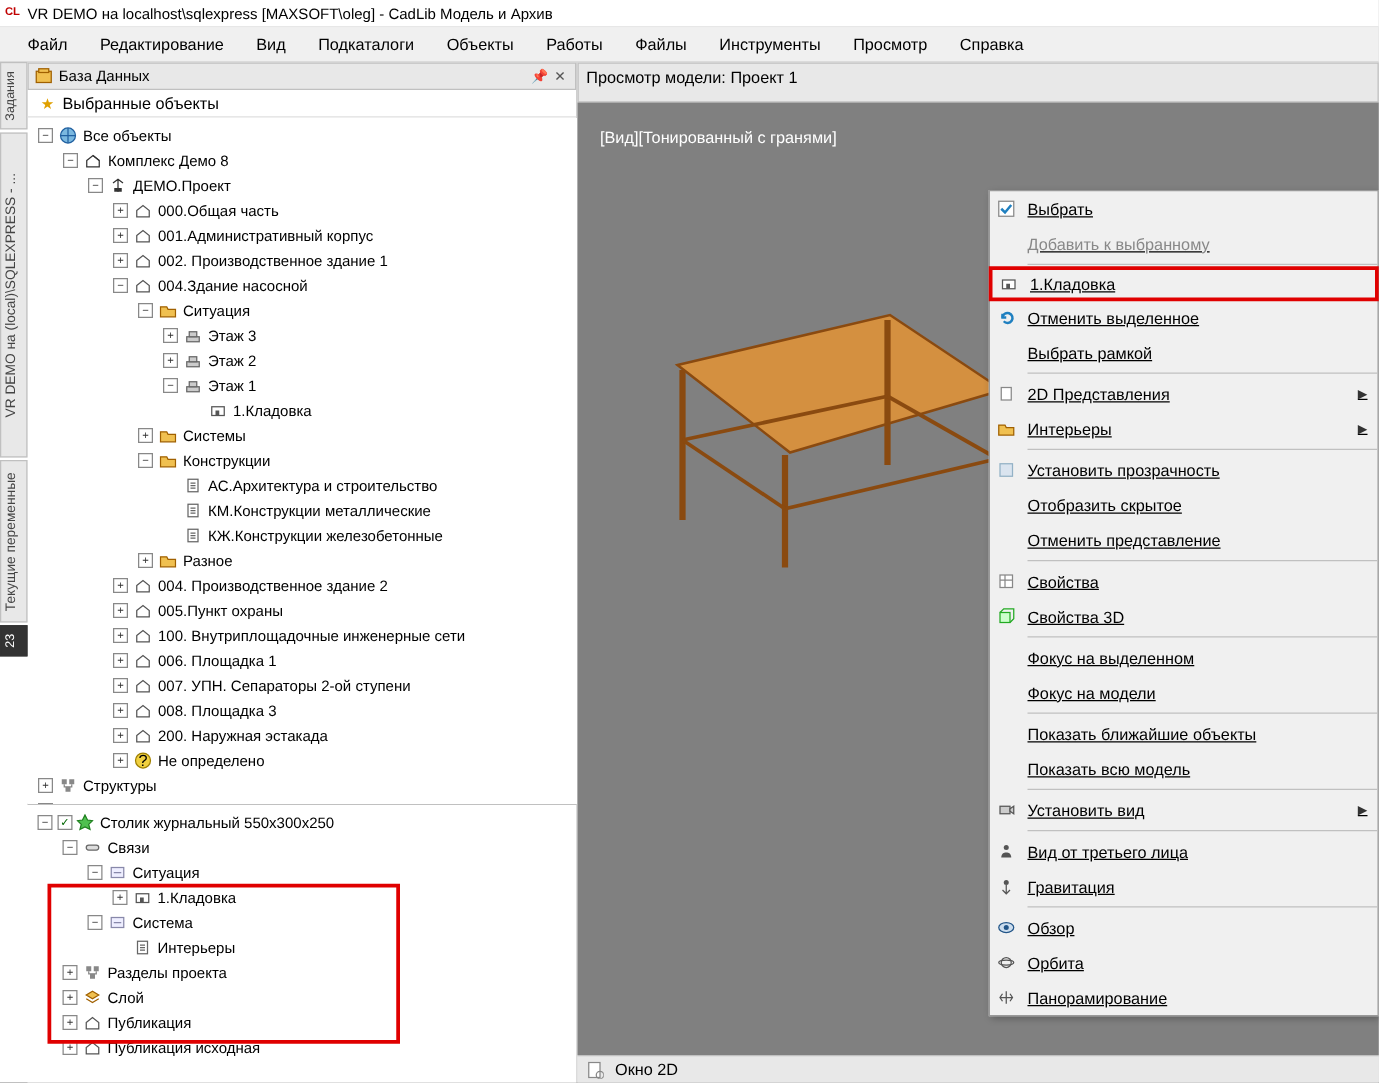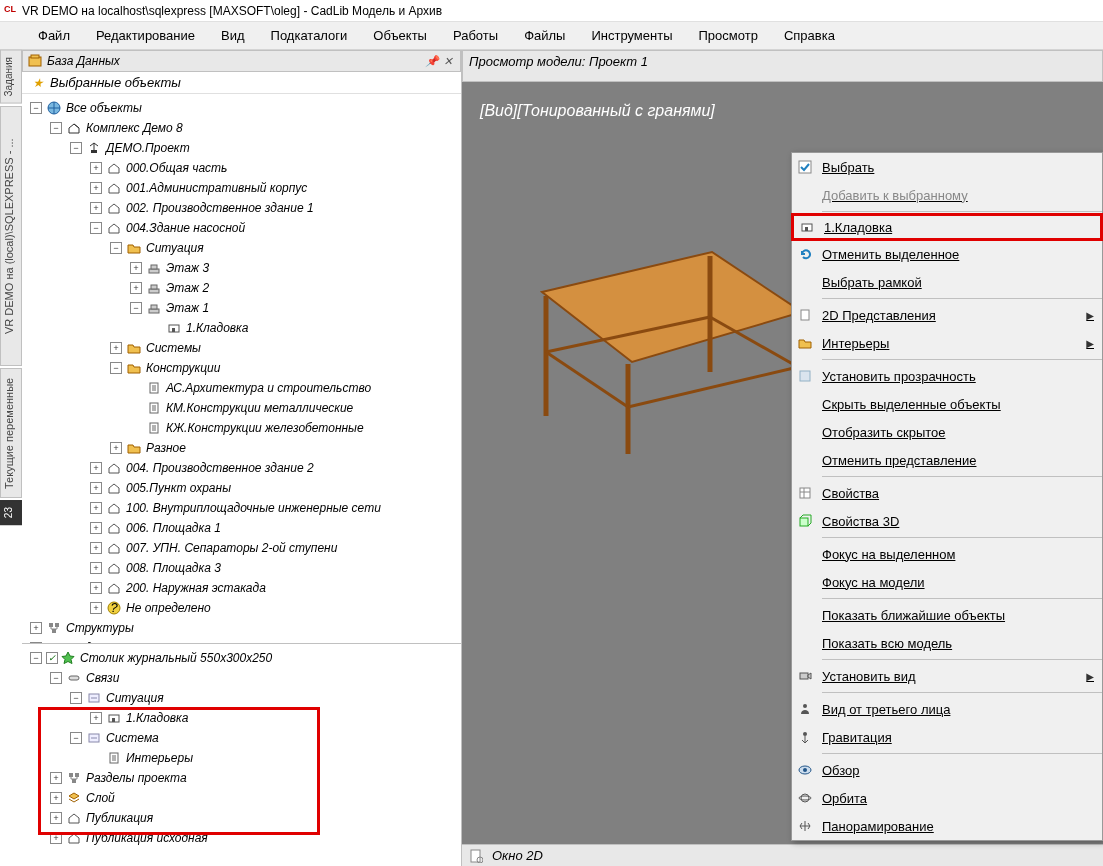--- a/index.html
+++ b/index.html
@@ -1,42 +1,42 @@
 <!DOCTYPE html>
 <html><head>
 <meta charset="utf-8">
 <style>
   * { box-sizing: border-box; margin: 0; padding: 0; font-family: "Segoe UI", Tahoma, sans-serif; font-size: 13px; }
   body { width: 1103px; height: 866px; overflow: hidden; background: #fff; color: #000; }
   .title-bar { height: 22px; background: #fff; display: flex; align-items: center; padding: 0 4px; border-bottom: 1px solid #e0e0e0; }
   .title-icon { width: 14px; height: 14px; margin-right: 4px; font-size: 9px; color: #c00000; font-weight: bold; }
   .title-text { font-size: 12px; color: #000; }
-  .menu-bar { height: 28px; background: #f0f0f0; display: flex; align-items: center; padding: 0 36px; gap: 22px; border-bottom: 1px solid #d4d4d4; }
+  .menu-bar { height: 28px; background: #f0f0f0; display: flex; align-items: center; padding: 0 20px; gap: 22px; border-bottom: 1px solid #d4d4d4; }
   .menu-item { color: #000; cursor: pointer; padding: 4px 2px; }
   .side-tabs { position: absolute; left: 0; top: 50px; width: 22px; display: flex; flex-direction: column; gap: 2px; }
   .side-tab { background: #e8e8e8; border: 1px solid #c0c0c0; padding: 6px 2px; writing-mode: vertical-rl; transform: rotate(180deg); font-size: 11px; color: #444; cursor: pointer; text-align: center; }
   .side-tab.small { font-size: 10px; }
-  .main-content { position: absolute; left: 22px; top: 50px; right: 0; bottom: 0; display: flex; font-style: italic; }
+  .main-content { position: absolute; left: 22px; top: 50px; right: 0; bottom: 0; display: flex; }
   .left-panel { width: 440px; display: flex; flex-direction: column; border-right: 1px solid #c0c0c0; }
   .panel-header { height: 22px; background: #e8e8e8; border: 1px solid #c0c0c0; display: flex; align-items: center; padding: 0 4px; }
   .panel-header .icon { width: 16px; height: 16px; margin-right: 4px; }
   .panel-header .title { flex: 1; font-size: 12px; }
   .panel-header .btn { width: 16px; height: 16px; cursor: pointer; display: flex; align-items: center; justify-content: center; font-size: 11px; color: #555; }
   .tree { flex: 1; overflow: auto; background: #fff; padding-top: 4px; }
   .tree-item { display: flex; align-items: center; height: 20px; white-space: nowrap; padding-right: 4px; }
   .tree-item .indent { display: inline-block; }
   .expander { width: 12px; height: 12px; border: 1px solid #888; display: inline-flex; align-items: center; justify-content: center; font-size: 9px; line-height: 1; color: #333; cursor: pointer; margin-right: 4px; background: #fff; }
   .expander.none { border: none; background: transparent; }
   .icon { display: inline-flex; width: 16px; height: 16px; margin-right: 4px; align-items: center; justify-content: center; font-size: 12px; }
   .node-label { font-size: 12px; }
   .red-outline { border: 3px solid #e00000; position: absolute; pointer-events: none; }
   .right-panel { flex: 1; display: flex; flex-direction: column; position: relative; }
   .viewer-header { height: 32px; background: #e8e8e8; border: 1px solid #c0c0c0; padding: 12px 6px; display: flex; align-items: flex-end; font-size: 12px; }
   .viewer { flex: 1; background: #808080; position: relative; }
-  .viewer-label { position: absolute; top: 20px; left: 18px; color: #fff; font-size: 16px; }
+  .viewer-label { position: absolute; top: 20px; left: 18px; color: #fff; font-size: 13px; }
   .table-svg { position: absolute; top: 120px; left: 40px; }
   .viewer-footer { height: 22px; background: #e8e8e8; border-top: 1px solid #c0c0c0; padding: 0 6px; display: flex; align-items: center; font-size: 12px; gap: 4px; }
   .context-menu { position: absolute; left: 791px; top: 152px; width: 312px; background: #f0f0f0; border: 1px solid #999; box-shadow: 2px 2px 6px rgba(0,0,0,0.3); text-decoration: underline; }
   .ctx-item { height: 28px; display: flex; align-items: center; padding: 0 8px 0 0; cursor: pointer; position: relative; }
   .ctx-icon-col { width: 30px; display: flex; align-items: center; justify-content: center; }
   .ctx-label { flex: 1; font-size: 13px; color: #000; }
   .ctx-label.disabled { color: #888; }
   .ctx-sep { height: 1px; background: #c0c0c0; margin: 2px 0 2px 30px; }
   .ctx-arrow { font-size: 10px; color: #333; }
   .ctx-highlight { border: 3px solid #e00000; margin: -1px; }
@@ -605,24 +605,20 @@
         <span class="icon">
           <svg width="14" height="14">
             <rect x="2" y="2" width="10" height="10" fill="#cde" stroke="#58a" opacity="0.6"></rect>
           </svg>
         </span>
       </span>
       <span class="ctx-label">Установить прозрачность</span>
     </div>
     <div class="ctx-item">
       <span class="ctx-icon-col"></span>
-      <span class="ctx-label">Скрыть выделенные объекты</span>
-    </div>
-    <div class="ctx-item">
-      <span class="ctx-icon-col"></span>
       <span class="ctx-label">Отобразить скрытое</span>
     </div>
     <div class="ctx-item">
       <span class="ctx-icon-col"></span>
       <span class="ctx-label">Отменить представление</span>
     </div>
     <div class="ctx-sep"></div>
     <div class="ctx-item">
       <span class="ctx-icon-col">
         <span class="icon">

